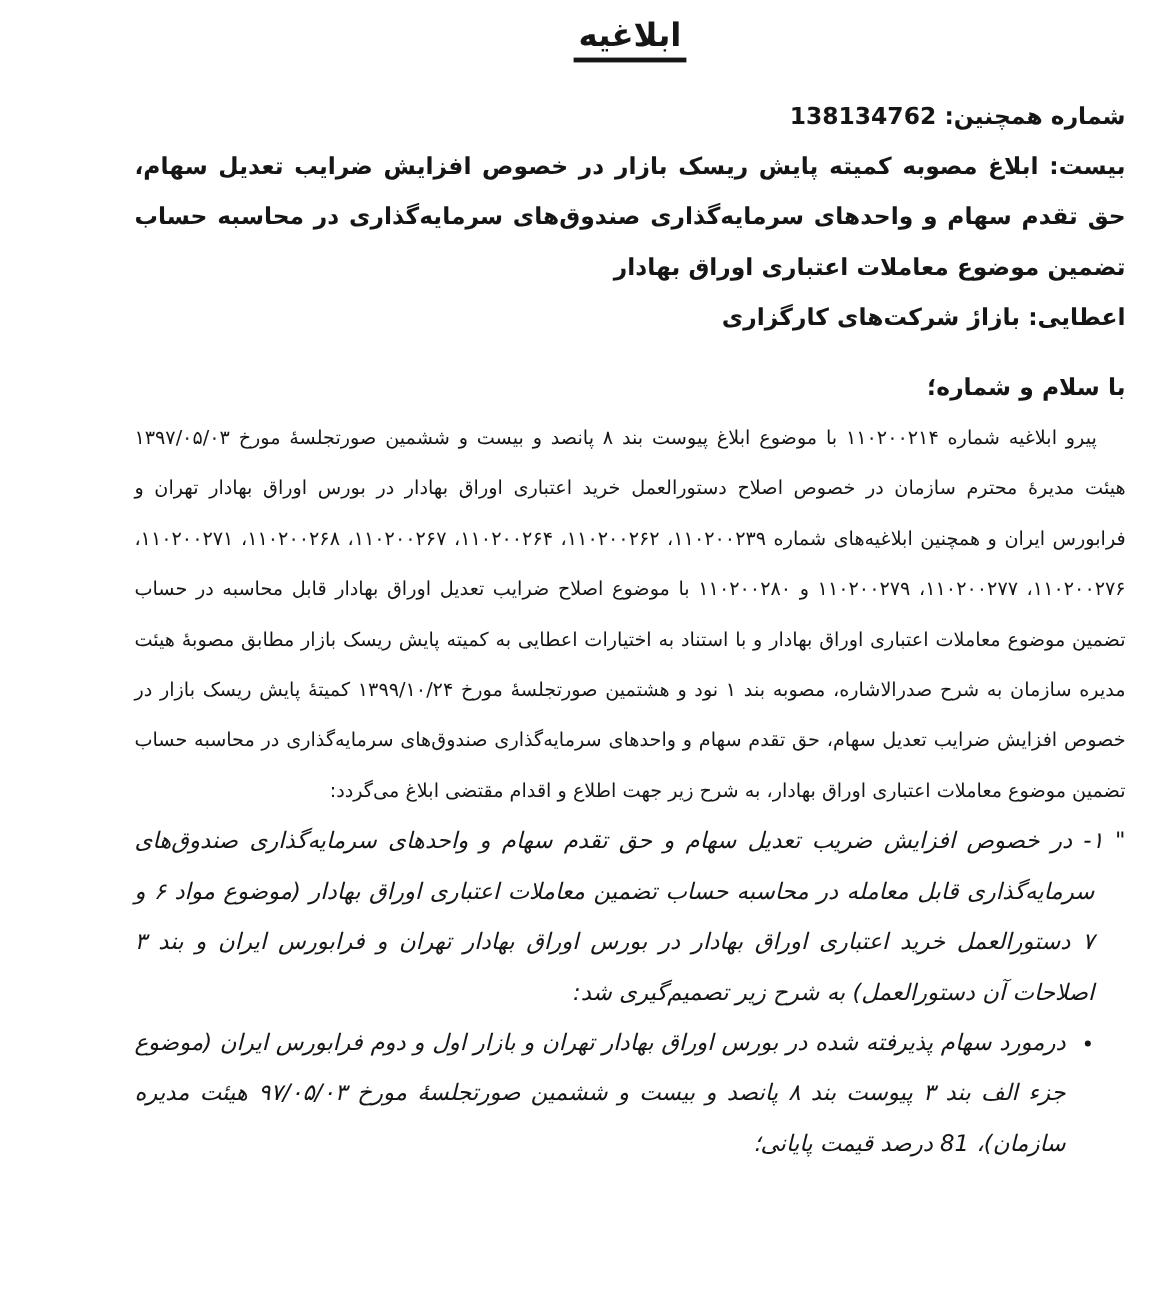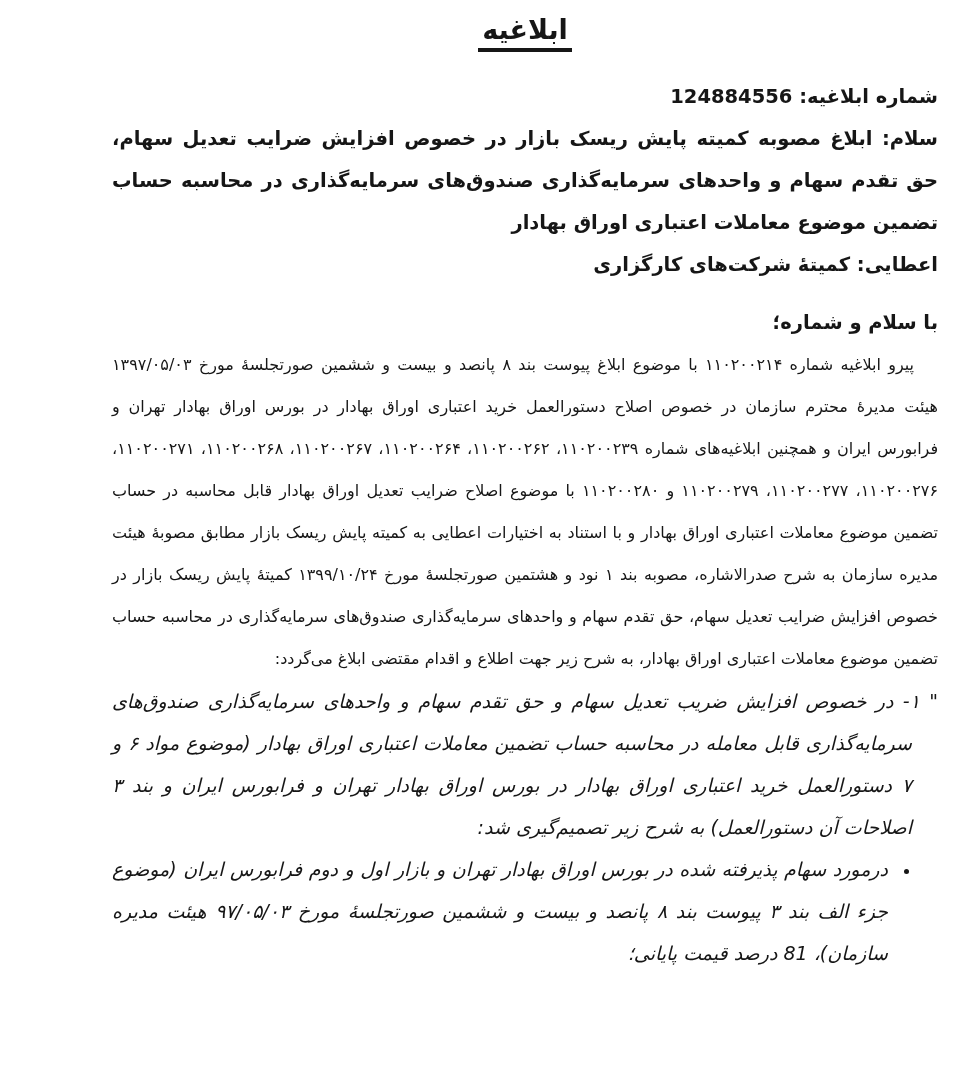--- a/index.html
+++ b/index.html
@@ -78,25 +78,25 @@
   }
   ul.bullets li::marker { color: #161616; font-size: 17px; }
 </style>
 </head>
 <body>
 
 <div class="page">
 
   <h1 class="doc-title"><span class="underline">ابلاغیه</span></h1>
 
-  <p class="hdr-line first"><span>شماره ابلاغیه:</span> <span>124884556</span></p>
+  <p class="hdr-line first"><span>شماره همچنین:</span> <span>138134762</span></p>
 
-  <p class="hdr-line"><span>سلام:</span> <span>ابلاغ مصوبه کمیته پایش ریسک بازار در خصوص افزایش ضرایب تعدیل سهام، حق تقدم سهام و واحدهای سرمایه‌گذاری صندوق‌های سرمایه‌گذاری در محاسبه حساب تضمین موضوع معاملات اعتباری اوراق بهادار</span></p>
+  <p class="hdr-line"><span>بیست:</span> <span>ابلاغ مصوبه کمیته پایش ریسک بازار در خصوص افزایش ضرایب تعدیل سهام، حق تقدم سهام و واحدهای سرمایه‌گذاری صندوق‌های سرمایه‌گذاری در محاسبه حساب تضمین موضوع معاملات اعتباری اوراق بهادار</span></p>
 
-  <p class="hdr-line"><span>اعطایی:</span> <span>کمیتهٔ شرکت‌های کارگزاری</span></p>
+  <p class="hdr-line"><span>اعطایی:</span> <span>بازارٔ شرکت‌های کارگزاری</span></p>
 
   <p class="salutation">با سلام و شماره؛</p>
 
   <p class="body-par">پیرو ابلاغیه شماره ۱۱۰۲۰۰۲۱۴ با موضوع ابلاغ پیوست بند ۸ پانصد و بیست و ششمین صورتجلسهٔ مورخ ۱۳۹۷/۰۵/۰۳ هیئت مدیرهٔ محترم سازمان در خصوص اصلاح دستورالعمل خرید اعتباری اوراق بهادار در بورس اوراق بهادار تهران و فرابورس ایران و همچنین ابلاغیه‌های شماره ۱۱۰۲۰۰۲۳۹، ۱۱۰۲۰۰۲۶۲، ۱۱۰۲۰۰۲۶۴، ۱۱۰۲۰۰۲۶۷، ۱۱۰۲۰۰۲۶۸، ۱۱۰۲۰۰۲۷۱، ۱۱۰۲۰۰۲۷۶، ۱۱۰۲۰۰۲۷۷، ۱۱۰۲۰۰۲۷۹ و ۱۱۰۲۰۰۲۸۰ با موضوع اصلاح ضرایب تعدیل اوراق بهادار قابل محاسبه در حساب تضمین موضوع معاملات اعتباری اوراق بهادار و با استناد به اختیارات اعطایی به کمیته پایش ریسک بازار مطابق مصوبهٔ هیئت مدیره سازمان به شرح صدرالاشاره، مصوبه بند ۱ نود و هشتمین صورتجلسهٔ مورخ ۱۳۹۹/۱۰/۲۴ کمیتهٔ پایش ریسک بازار در خصوص افزایش ضرایب تعدیل سهام، حق تقدم سهام و واحدهای سرمایه‌گذاری صندوق‌های سرمایه‌گذاری در محاسبه حساب تضمین موضوع معاملات اعتباری اوراق بهادار، به شرح زیر جهت اطلاع و اقدام مقتضی ابلاغ می‌گردد:</p>
 
   <p class="resolution">" ۱- در خصوص افزایش ضریب تعدیل سهام و حق تقدم سهام و واحدهای سرمایه‌گذاری صندوق‌های سرمایه‌گذاری قابل معامله در محاسبه حساب تضمین معاملات اعتباری اوراق بهادار (موضوع مواد ۶ و ۷ دستورالعمل خرید اعتباری اوراق بهادار در بورس اوراق بهادار تهران و فرابورس ایران و بند ۳ اصلاحات آن دستورالعمل) به شرح زیر تصمیم‌گیری شد:</p>
 
   <ul class="bullets">
     <li>درمورد سهام پذیرفته شده در بورس اوراق بهادار تهران و بازار اول و دوم فرابورس ایران (موضوع جزء الف بند ۳ پیوست بند ۸ پانصد و بیست و ششمین صورتجلسهٔ مورخ ۹۷/۰۵/۰۳ هیئت مدیره سازمان)، 81 درصد قیمت پایانی؛</li>
   </ul>

